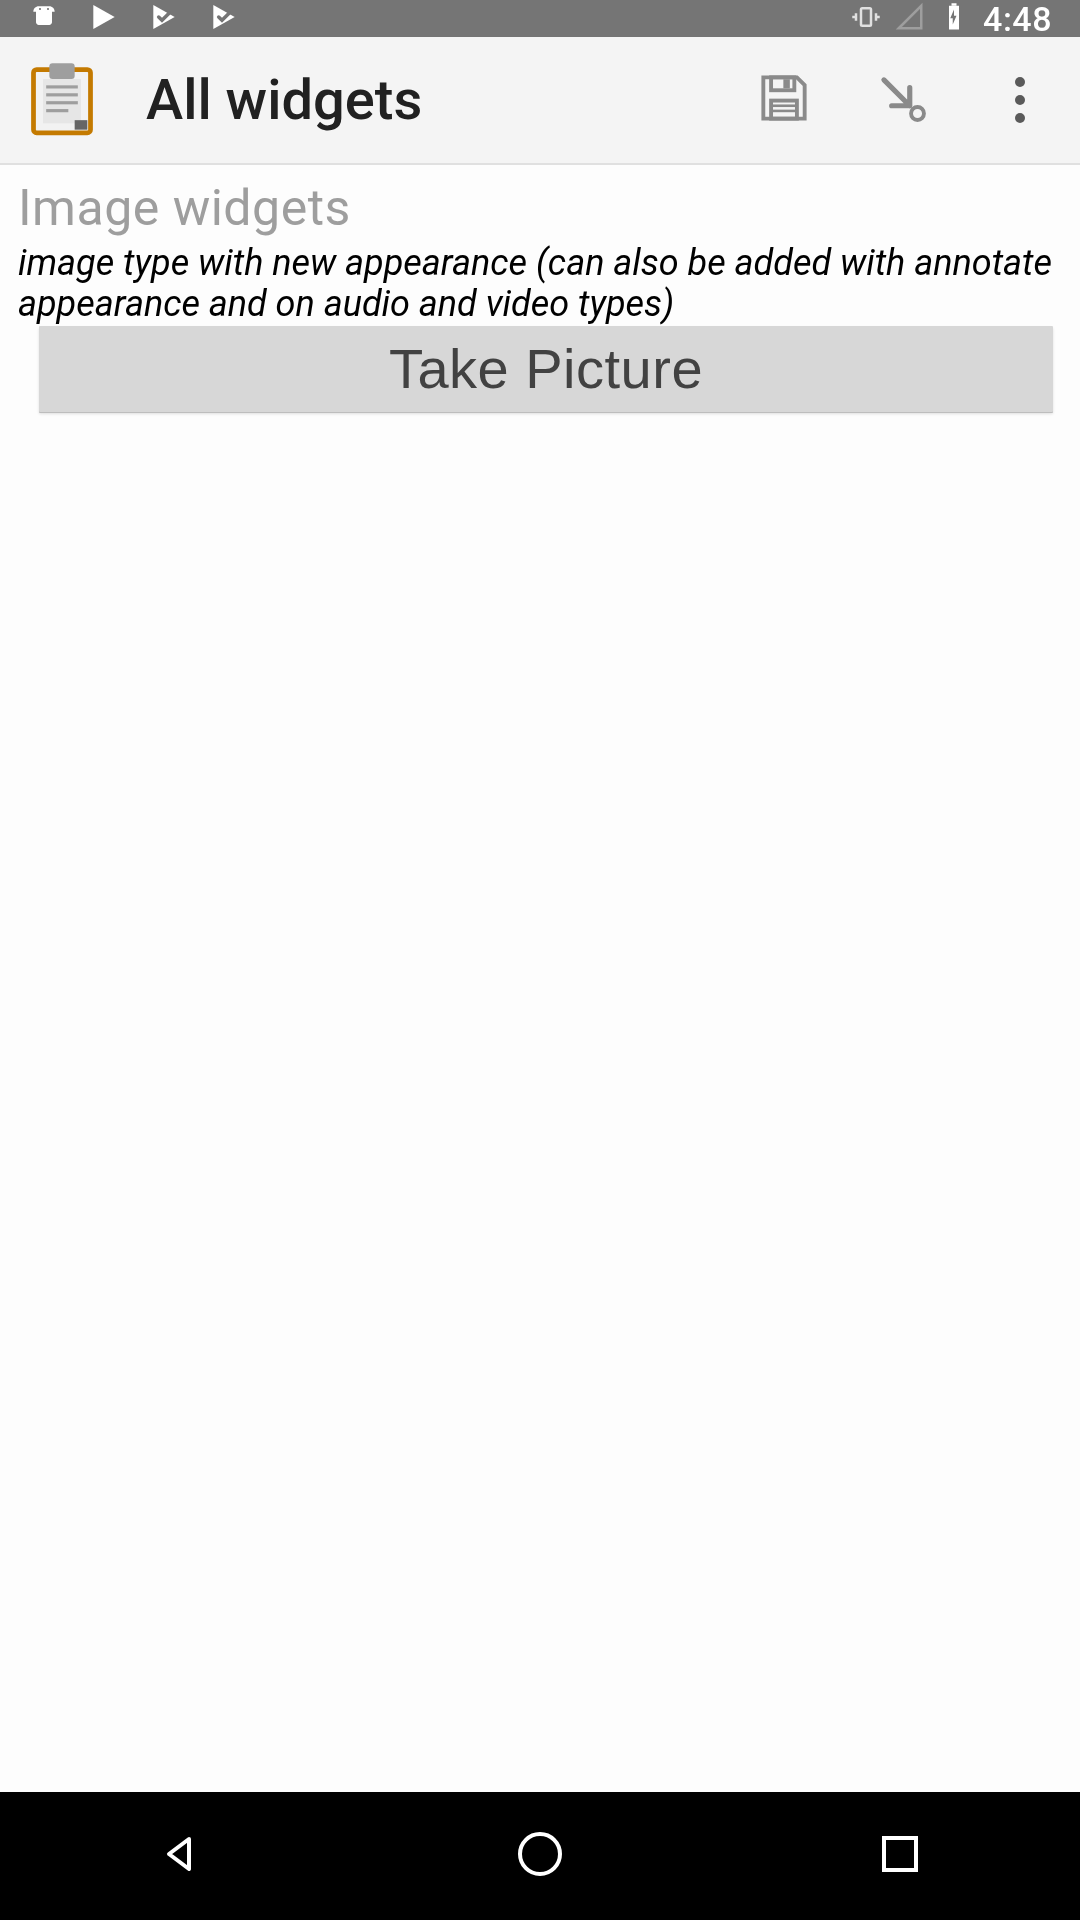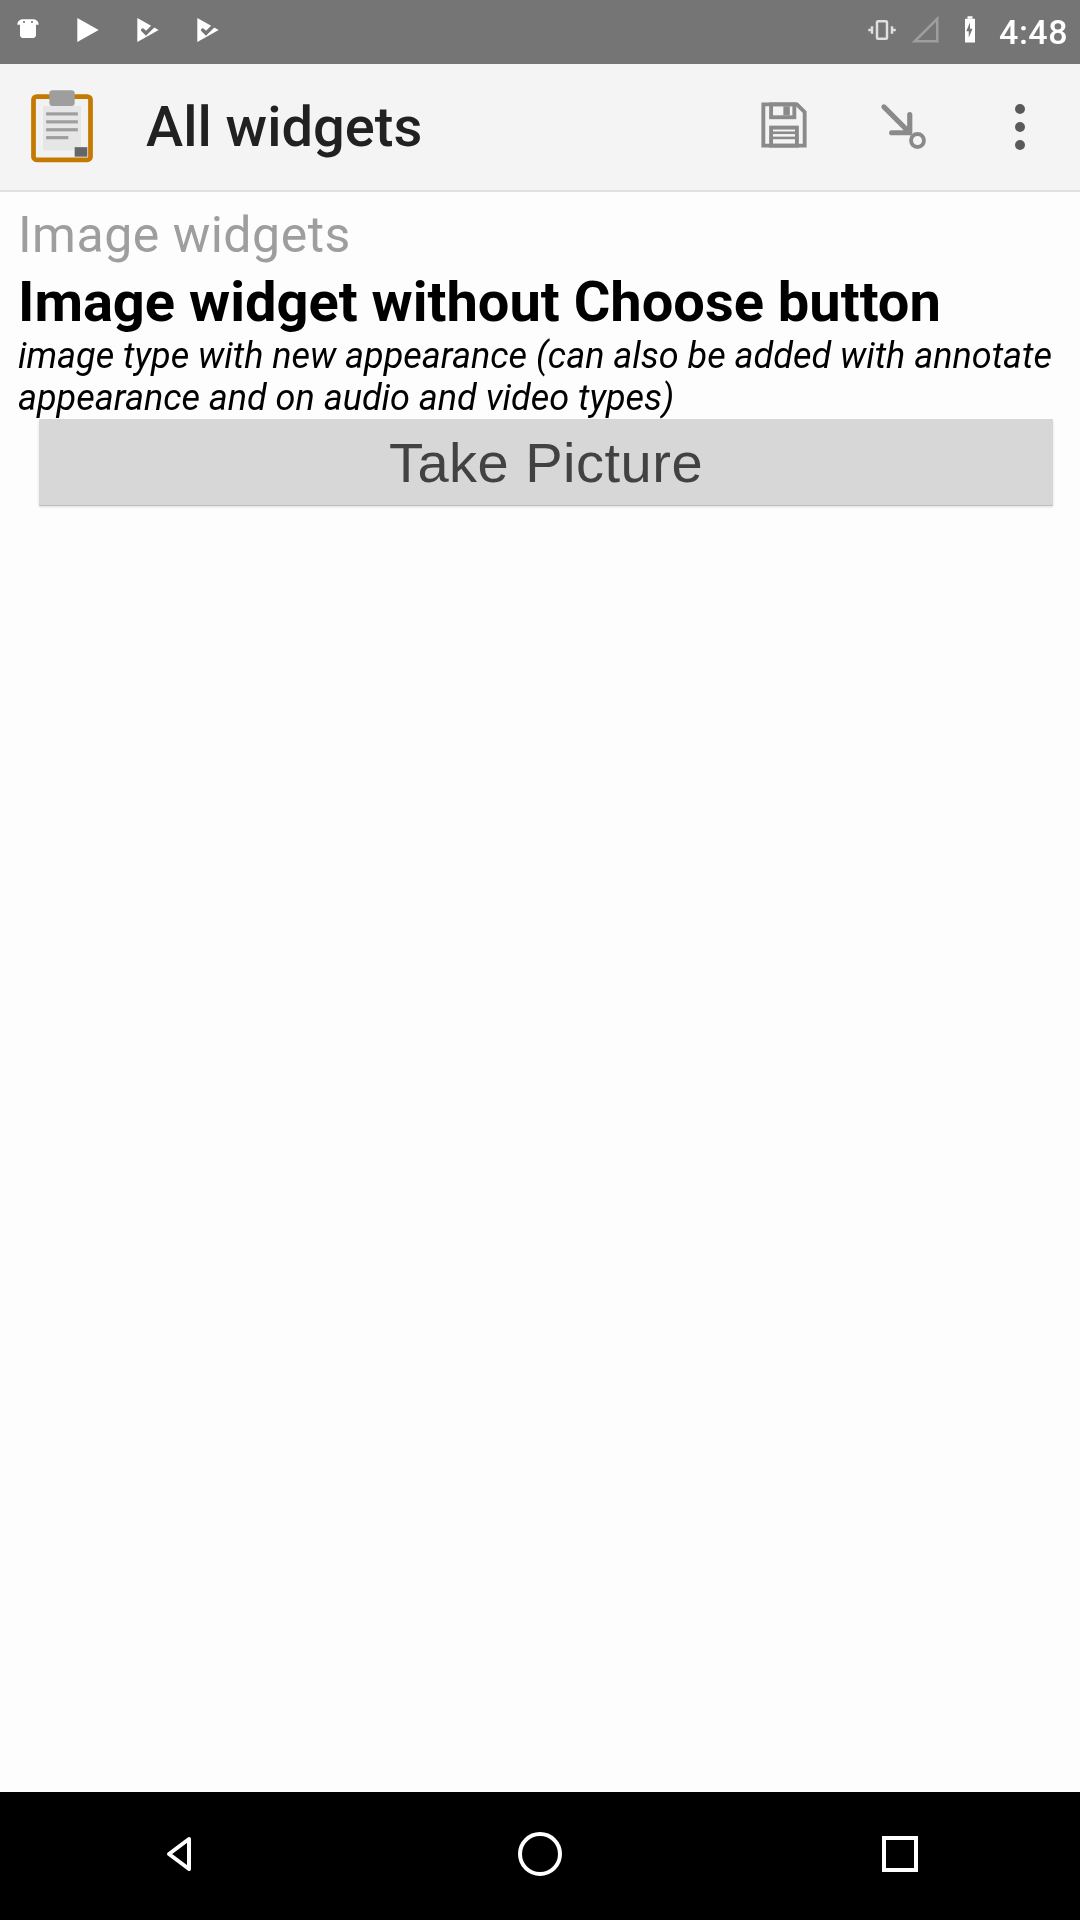--- a/index.html
+++ b/index.html
@@ -1,18 +1,18 @@
 <!DOCTYPE html>
 <html><head>
   <meta charset="utf-8">
   <style>
     *{margin:0;padding:0;box-sizing:border-box;}
     html,body{width:1080px;height:1920px;font-family:Roboto,"Helvetica Neue",Arial,sans-serif;overflow:hidden;background:#fdfdfd;}
     
-    .status-bar{height:64px;width:100%;background:#757575;display:flex;align-items:center;padding:0 12px;color:#fff;}
+    .status-bar{height:37px;width:100%;background:#757575;display:flex;align-items:center;padding:0 28px;color:#fff;}
     .status-bar .left{display:flex;gap:28px;align-items:center;}
     .status-bar .left svg{width:32px;height:32px;fill:#fff;}
     .status-bar .right{margin-left:auto;display:flex;align-items:center;gap:14px;}
     .status-bar .right svg{width:30px;height:30px;fill:#e0e0e0;}
     .status-bar .time{color:#fff;font-size:34px;font-weight:500;letter-spacing:0.5px;}
     
     .app-bar{height:128px;width:100%;background:#f4f4f4;display:flex;align-items:center;padding:0 24px;gap:46px;border-bottom:2px solid #e0e0e0;box-shadow:0 2px 3px rgba(0,0,0,0.08);}
     .app-bar .app-icon svg{width:76px;height:76px;}
     .app-bar .title{font-size:56px;color:#212121;font-weight:500;}
     .app-bar .spacer{flex:1;}
@@ -124,21 +124,20 @@
 
   <span class="overflow">
     <span></span>
       <span></span>
       <span></span>
   </span>
 </div>
 
 <div class="content">
   <div class="section-header">Image widgets</div>
-  <div class="question-title">Image widget without Choose button</div>
   <div class="question-hint">image type with new appearance (can also be added with annotate appearance and on audio and video types)</div>
   <button class="btn">Take Picture</button>
 </div>
 
 <div class="nav-bar">
   <span class="navbtn">
     <span>
       <svg width="46" height="46" viewBox="0 0 46 46">
           <path d="M32 8 L12 23 L32 38 Z" stroke-linejoin="round"></path>
         </svg>

